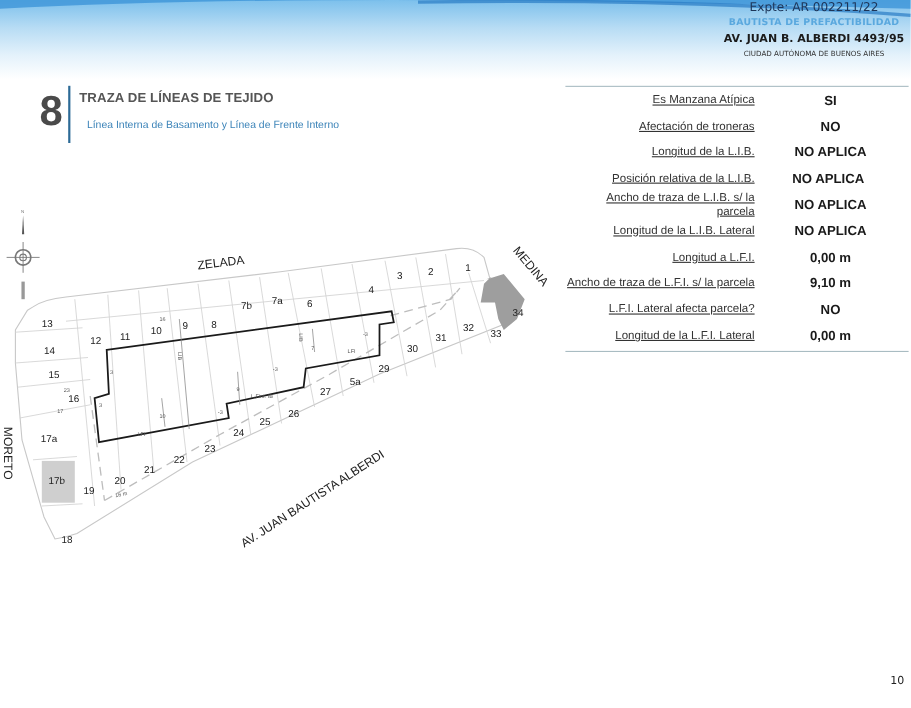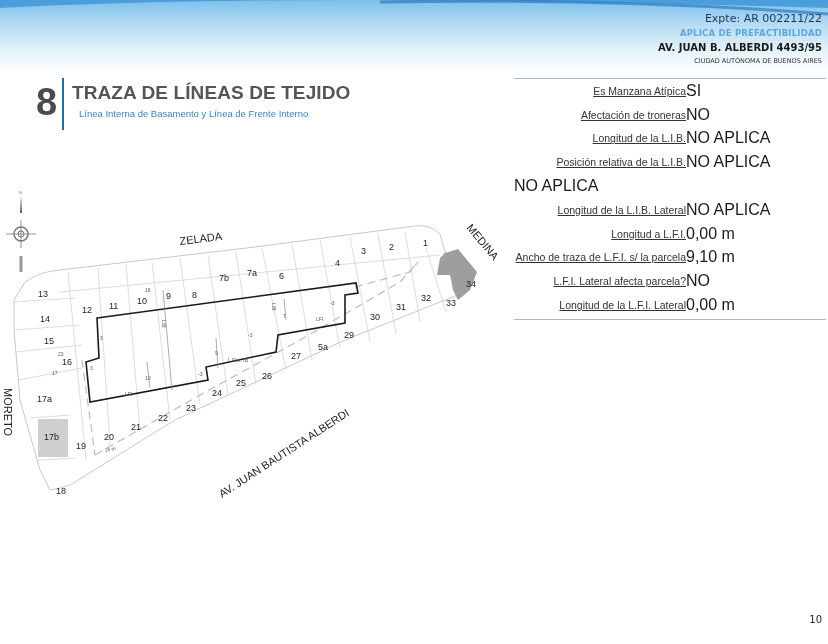--- a/index.html
+++ b/index.html
@@ -1,49 +1,49 @@
 <!DOCTYPE html>
 <html><head>
 <meta charset="utf-8">
 <style>
   html,body{margin:0;padding:0;}
   body{width:828px;height:644px;position:relative;overflow:hidden;background:#fff;font-family:"Liberation Sans",sans-serif;}
   .banner{position:absolute;left:0;top:0;width:828px;height:72px;
     background:linear-gradient(180deg,#7cc0ec 0%,#b7dcf4 35%,#e4f2fb 70%,#ffffff 100%);}
   .banner-arc{position:absolute;left:0;top:0;width:828px;height:72px;}
-  .hdr{position:absolute;right:6px;top:12px;text-align:right;line-height:1;}
+  .hdr{position:absolute;right:6px;top:0;text-align:center;line-height:1;}
   .hdr .exp{font-family:"DejaVu Sans",sans-serif;font-size:11px;color:#1d3558;margin-top:1px;}
   .hdr .study{font-family:"DejaVu Sans",sans-serif;font-size:8.5px;font-weight:bold;color:#5aa8de;margin-top:5px;letter-spacing:0.2px;}
   .hdr .addr{font-family:"DejaVu Sans",sans-serif;font-size:10px;font-weight:bold;color:#1b1b1b;margin-top:5px;}
   .hdr .city{font-family:"DejaVu Sans",sans-serif;font-size:6.5px;color:#333;margin-top:5px;}
   .sec-num{position:absolute;left:36px;top:80px;font-size:38px;font-weight:bold;color:#4a4a4a;line-height:44px;}
   .sec-bar{position:absolute;left:62px;top:78px;width:2px;height:52px;background:#2c6a96;}
-  .sec-title{position:absolute;left:72px;top:82px;font-size:19px;font-weight:bold;color:#555;letter-spacing:0.1px;}
+  .sec-title{position:absolute;left:72px;top:82px;font-size:12px;font-weight:bold;color:#555;letter-spacing:0.1px;}
   .sec-sub{position:absolute;left:79px;top:108px;font-size:9.5px;color:#3b83b8;}
   .tbl{position:absolute;left:514px;top:78px;width:312px;}
   .tbl .rule{height:1px;background:#a9bcc2;}
   .tbl .row{display:flex;height:23.8px;align-items:center;}
   .tbl .lbl{width:172px;text-align:right;font-size:10.5px;color:#333;text-decoration:underline;}
-  .tbl .val{flex:1;text-align:left;font-size:16px;font-weight:normal;color:#1a1a1a;padding-right:2px;}
+  .tbl .val{flex:1;text-align:center;font-size:12px;font-weight:bold;color:#1a1a1a;padding-right:2px;}
   .map{position:absolute;left:0;top:180px;width:520px;height:360px;}
   .page-num{position:absolute;right:6px;top:614px;font-family:"DejaVu Sans",sans-serif;font-size:10px;color:#222;}
 </style>
 </head>
 <body>
 
 <div class="banner">
   <svg class="banner-arc" width="828" height="72" viewBox="0 0 828 72">
     <path d="M0,8 Q300,-8 828,8 L828,0 L0,0 Z" fill="#3d95d8" opacity="0.8"></path>
     <path d="M380,2 Q620,-2 828,14" stroke="#2a7cc4" stroke-width="3" fill="none" opacity="0.7"></path>
   </svg>
 </div>
 
 <div class="hdr">
   <div class="exp">Expte: AR 002211/22</div>
-  <div class="study">APLICA DE PREFACTIBILIDAD</div>
+  <div class="study">BAUTISTA DE PREFACTIBILIDAD</div>
   <div class="addr">AV. JUAN B. ALBERDI 4493/95</div>
   <div class="city">CIUDAD AUTÓNOMA DE BUENOS AIRES</div>
 </div>
 
 <div class="sec-num">8</div>
 <div class="sec-bar"></div>
 <div class="sec-title">TRAZA DE LÍNEAS DE TEJIDO</div>
 <div class="sec-sub">Línea Interna de Basamento y Línea de Frente Interno</div>
 
 <div class="tbl">
@@ -58,20 +58,21 @@
     </div>
   <div class="row">
       <span class="lbl">Longitud de la L.I.B.</span>
       <span class="val">NO APLICA</span>
     </div>
   <div class="row">
       <span class="lbl">Posición relativa de la L.I.B.</span>
       <span class="val" style="padding-right:6px">NO APLICA</span>
     </div>
   <div class="row">
+      <span class="lbl">Ancho de traza de L.I.B. s/ la parcela</span>
       <span class="val">NO APLICA</span>
     </div>
   <div class="row">
       <span class="lbl">Longitud de la L.I.B. Lateral</span>
       <span class="val">NO APLICA</span>
     </div>
   <div class="row">
       <span class="lbl">Longitud a L.F.I.</span>
       <span class="val">0,00 m</span>
     </div>

